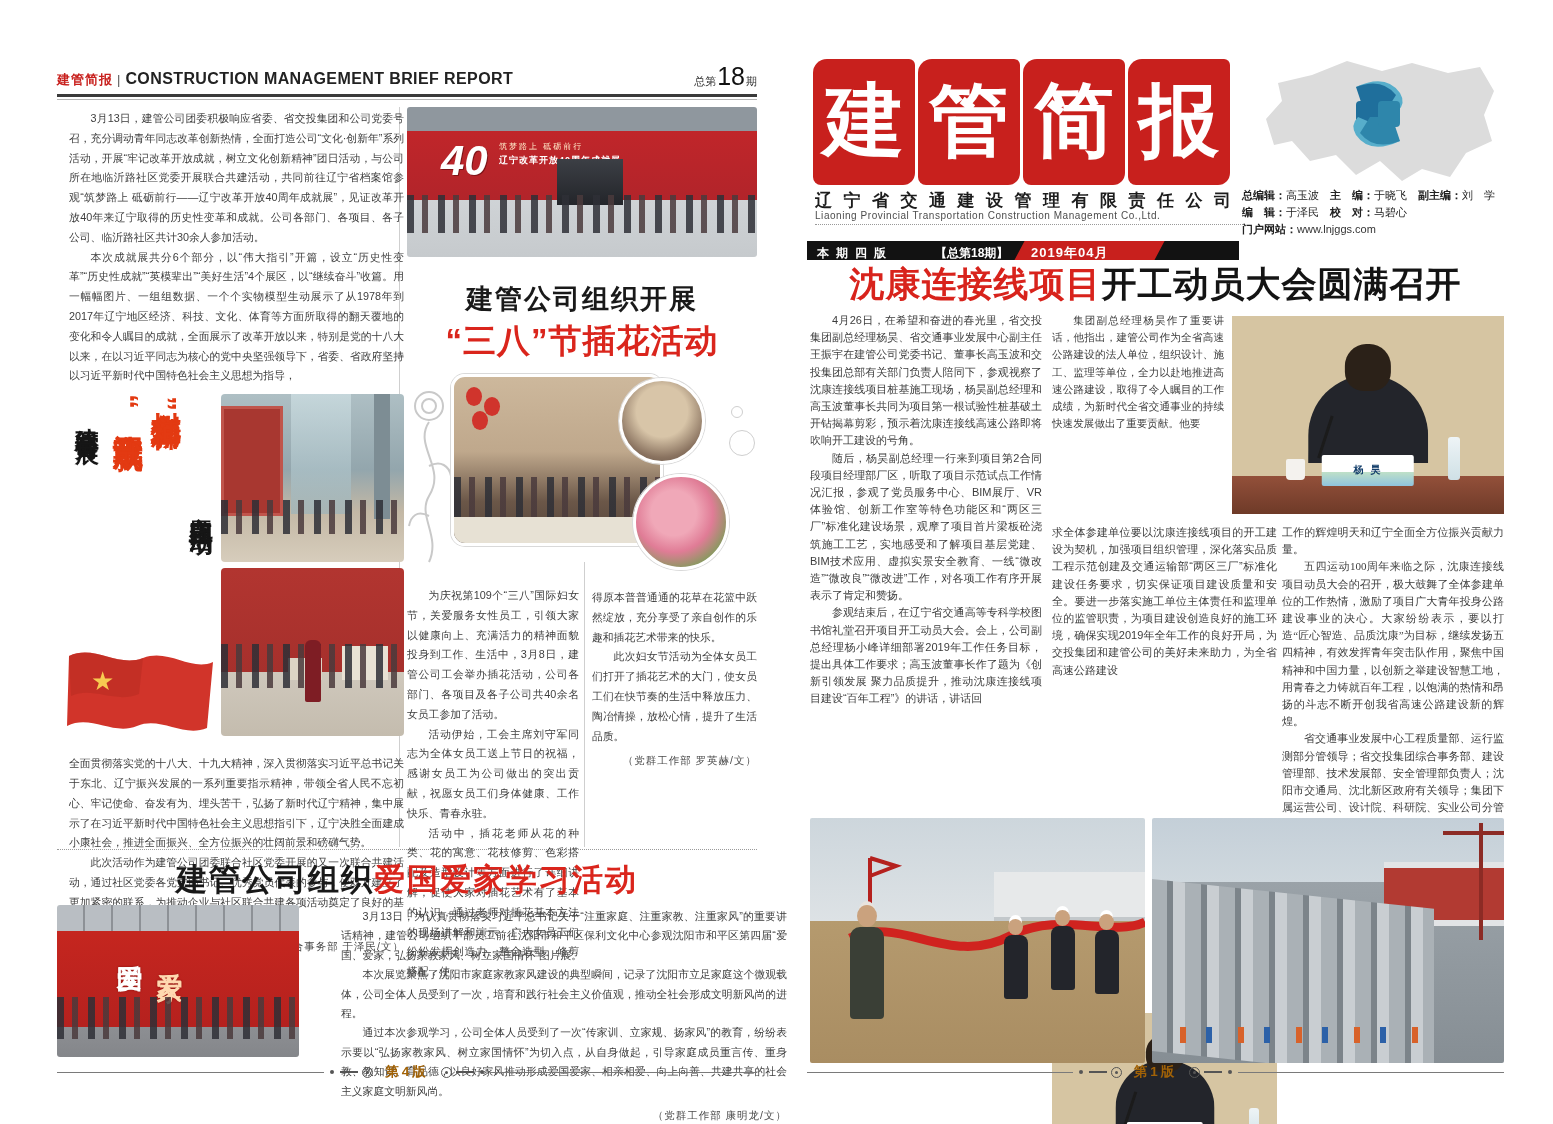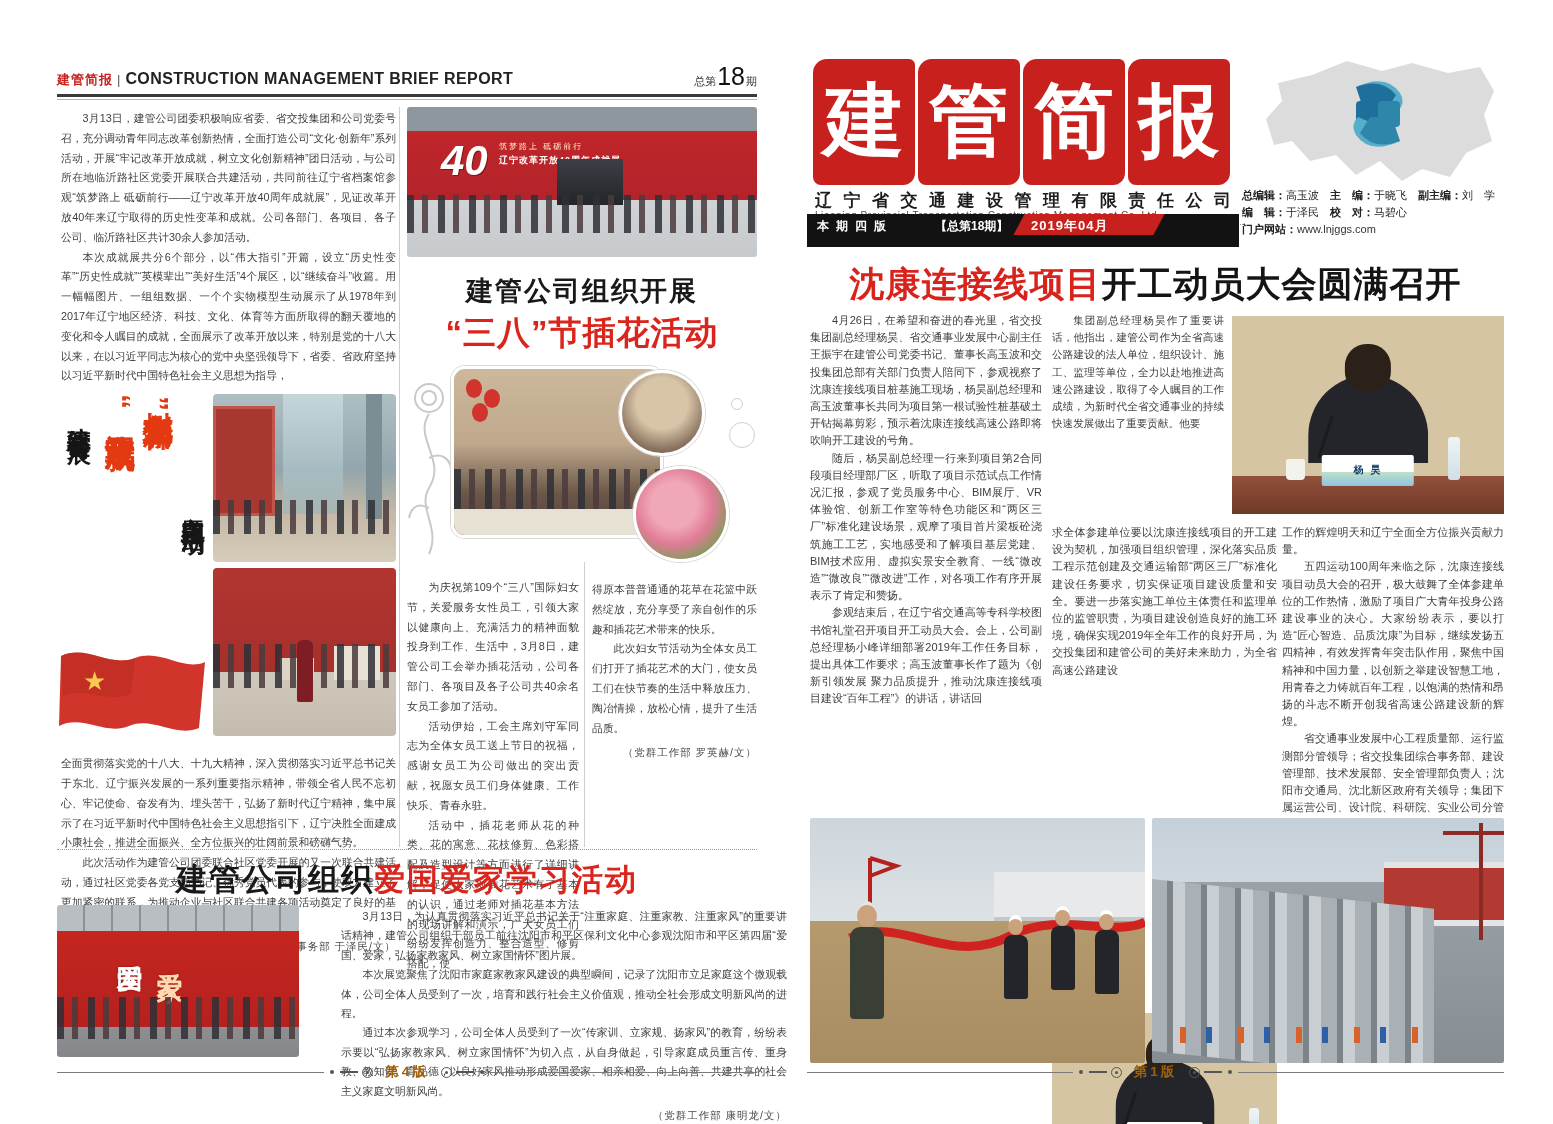--- a/index.html
+++ b/index.html
@@ -22,21 +22,21 @@
   .p4-header { position:absolute; left:0; top:6px; width:700px; height:30px; }
   .p4-brand { position:absolute; left:0; bottom:4px; font-size:13px; font-weight:bold; color:#c8201d; letter-spacing:1px; }
   .p4-brand-sep { color:#555; font-weight:normal; padding:0 4px; }
   .p4-brand-en { font-size:16px; font-weight:bold; color:#222; letter-spacing:.4px; }
   .p4-issue { position:absolute; right:0; bottom:2px; font-size:11px; color:#333; }
   .p4-issue b { font-size:25px; font-weight:normal; color:#111; padding:0 1px; }
   .p4-rule1 { position:absolute; left:0; top:37px; width:700px; height:2.5px; background:#3a3a3a; }
   .p4-rule2 { position:absolute; left:0; top:42px; width:700px; height:1px; background:#b5b5b5; }
 
   
-  .a1-col { position:absolute; left:4px; top:52px; width:335px; }
+  .a1-col { position:absolute; left:12px; top:52px; width:335px; }
   .v-divider  { position:absolute; background:#cfcfcf; width:1px; }
   .vd-main { left:342px; top:50px; height:740px; }
   .vd-sub  { left:527px; top:505px; height:285px; }
   .dotted-h { position:absolute; left:0; top:792px; width:700px; border-top:1.5px dotted #9a9a9a; }
 
   
   .vt-block { position:relative; height:358px; margin:6px 0 4px 0; }
   .vt { position:absolute; writing-mode:vertical-rl; font-weight:bold; letter-spacing:3px; }
   .vt-black { color:#161616; font-size:24px; }
   .vt-red   { color:#e33a12; font-size:30px; letter-spacing:1px; }
@@ -63,21 +63,21 @@
   
   .a2-col { position:absolute; left:350px; top:50px; width:350px; }
   .ph-group { width:350px; height:150px; border-radius:3px;
       background:linear-gradient(180deg,#8f979e 0%,#8f979e 16%,#c0262a 16%,#b2242a 62%,#cfd3d6 62%,#c6cacd 100%); position:relative; overflow:hidden; }
   .ph-group .big40 { position:absolute; left:34px; top:30px; font-size:42px; font-weight:bold; font-style:italic; color:#fff; text-shadow:1px 1px 0 #7d1418; }
   .ph-group .b-line1 { position:absolute; left:92px; top:34px; font-size:8px; color:#ffe9c8; letter-spacing:2px; }
   .ph-group .b-line2 { position:absolute; left:92px; top:47px; font-size:9px; color:#fff; letter-spacing:1px; font-weight:bold; }
   .ph-group .door { position:absolute; left:150px; top:52px; width:66px; height:46px; background:linear-gradient(180deg,#3c3f45,#23252a); }
   .ph-group .crowd { bottom:24px; height:38px; }
 
-  .a2-title { text-align:center; margin-top:16px; }
+  .a2-title { text-align:center; margin-top:24px; }
   .a2-title .t1 { font-size:27px; font-weight:bold; color:#191919; letter-spacing:2px; }
   .a2-title .t2 { font-size:33px; font-weight:bold; color:#da251c; letter-spacing:1px; margin-top:2px; }
 
   .collage { position:relative; height:208px; margin-top:8px; }
   .swirl-svg { position:absolute; left:-4px; top:4px; }
   .collage .main-ph { position:absolute; left:44px; top:2px; width:212px; height:172px; border-radius:14px;
       border:3px solid #fff; box-shadow:0 0 0 1px #d9d9d9;
       background:linear-gradient(180deg,#cdb89c 0%,#bfa88c 45%,#6b5748 75%,#52423a 100%); overflow:hidden; }
   .collage .main-ph .balloon { position:absolute; width:16px; height:19px; border-radius:50%; background:#d0342c; }
   .collage .main-ph .crowd { bottom:26px; height:40px; }
@@ -117,40 +117,40 @@
   .pfoot .dash { width:18px; height:2px; background:#555; }
   .pfoot .lbl { font-size:13.5px; font-weight:bold; color:#a16207; letter-spacing:3px; margin:0 8px; }
 
   
   .mast-tiles { position:absolute; left:6px; top:2px; display:flex; }
   .tile { width:102px; height:126px; background:#c8201d; color:#fff; font-weight:bold; font-size:80px;
           display:flex; align-items:center; justify-content:center; margin-right:3px; border-radius:14px 6px 12px 8px; }
   .mast-cn { position:absolute; left:8px; top:132px; width:428px; font-size:17px; font-weight:bold; color:#1c1c1c; letter-spacing:11.5px; white-space:nowrap; }
   .mast-en { position:absolute; left:8px; top:153px; width:428px; font-size:10px; color:#4c4c4c; letter-spacing:.55px; white-space:nowrap;
              border-bottom:1px dotted #999; padding-bottom:3px; }
-  .mast-bar { position:absolute; left:0; top:157px; width:432px; height:33px; background:#121212; color:#fff; overflow:hidden; }
+  .mast-bar { position:absolute; left:0; top:184px; width:432px; height:19px; background:#121212; color:#fff; overflow:hidden; }
   .mast-bar .pages { position:absolute; left:10px; top:4px; font-size:12px; font-weight:bold; letter-spacing:7px; }
   .mast-bar .issue { position:absolute; left:128px; top:4px; font-size:12px; font-weight:bold; }
   .date-flag { position:absolute; left:212px; top:0; width:140px; height:21px; background:#c8201d; transform:skewX(-28deg); }
   .date-txt { position:absolute; left:224px; top:3px; font-size:13px; font-weight:bold; color:#fff; letter-spacing:1px; }
   .map-wrap { position:absolute; right:2px; top:0; width:250px; height:128px; }
   .staff { position:absolute; right:0; top:130px; width:262px; font-size:11px; color:#222; line-height:17px; }
   .staff b { font-weight:bold; }
   .staff .web a,.staff .web span.url { color:#333; text-decoration:none; }
 
   .headline { position:absolute; left:0; top:204px; width:697px; text-align:center; font-size:35px; font-weight:bold; letter-spacing:1px; white-space:nowrap; }
   .headline .hr-red { color:#d8231c; } .headline .hr-black { color:#141414; }
 
   
   .r-body { position:absolute; left:0; top:255px; width:697px; height:506px; }
   .r-c1  { position:absolute; left:3px;   top:0;     width:232px; }
   .r-c2a { position:absolute; left:245px; top:0;     width:172px; }
   .r-c2a .sp { font-size:10.6px; }
   .r-c2b { position:absolute; left:245px; top:212px; width:225px; }
-  .r-c3  { position:absolute; left:475px; top:212px; width:222px; }
+  .r-c3  { position:absolute; left:475px; top:212px; width:222px;font-family:Liberation Serif, serif; }
   .r-ph1 { position:absolute; left:425px; top:4px;   width:272px; height:198px; }
   .r-ph2 { position:absolute; left:3px;   top:347px; width:230px; height:156px; }
   .r-ph3 { position:absolute; left:245px; top:347px; width:225px; height:156px; }
 
   
   .conf { position:relative; overflow:hidden; background:
       repeating-linear-gradient(90deg,rgba(0,0,0,.07) 0 2px,rgba(0,0,0,0) 2px 58px),
       linear-gradient(180deg,#dccdaa 0%,#d3c19c 70%,#caa \ 100%); background-color:#d6c5a2; }
   .conf .person { position:absolute; left:50%; transform:translateX(-50%); bottom:26%; width:44%; height:44%;
       background:radial-gradient(ellipse at 50% 100%, #23252b 0 70%, transparent 71%); border-radius:50% 50% 0 0/70% 70% 0 0; background-color:#23252b; }

